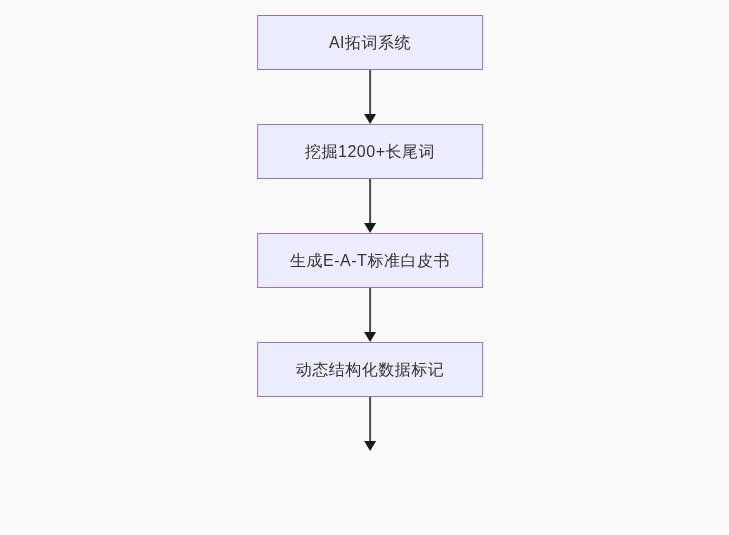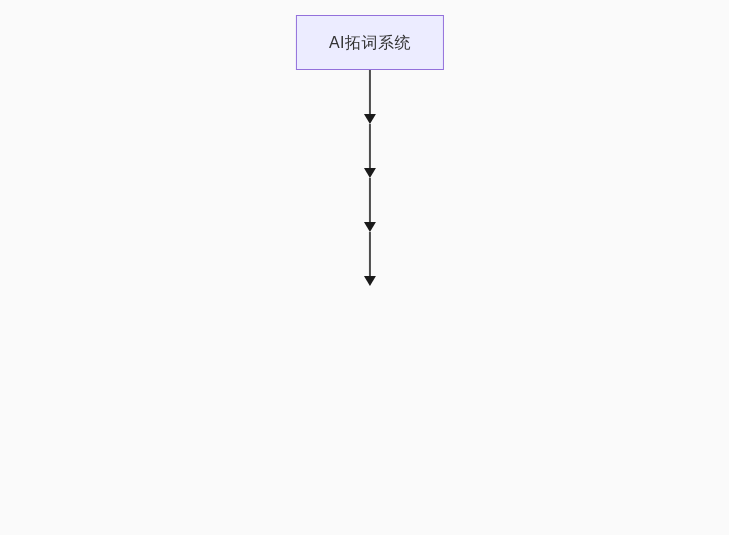--- a/index.html
+++ b/index.html
@@ -68,32 +68,41 @@
 
     <div class="flow-node">
       <span class="node-label">AI拓词系统</span>
     </div>
 
     <div class="flow-edge">
       <span class="edge-line"></span>
       <span class="edge-head"></span>
     </div>
 
+    <div class="flow-node">
+      <span class="node-label">挖掘1200+长尾词</span>
+    </div>
 
     <div class="flow-edge">
       <span class="edge-line"></span>
       <span class="edge-head"></span>
     </div>
 
+    <div class="flow-node">
+      <span class="node-label">生成E-A-T标准白皮书</span>
+    </div>
 
     <div class="flow-edge">
       <span class="edge-line"></span>
       <span class="edge-head"></span>
     </div>
 
+    <div class="flow-node">
+      <span class="node-label">动态结构化数据标记</span>
+    </div>
 
     <div class="flow-edge">
       <span class="edge-line"></span>
       <span class="edge-head"></span>
     </div>
 
 
   </div>
 </div>
 

